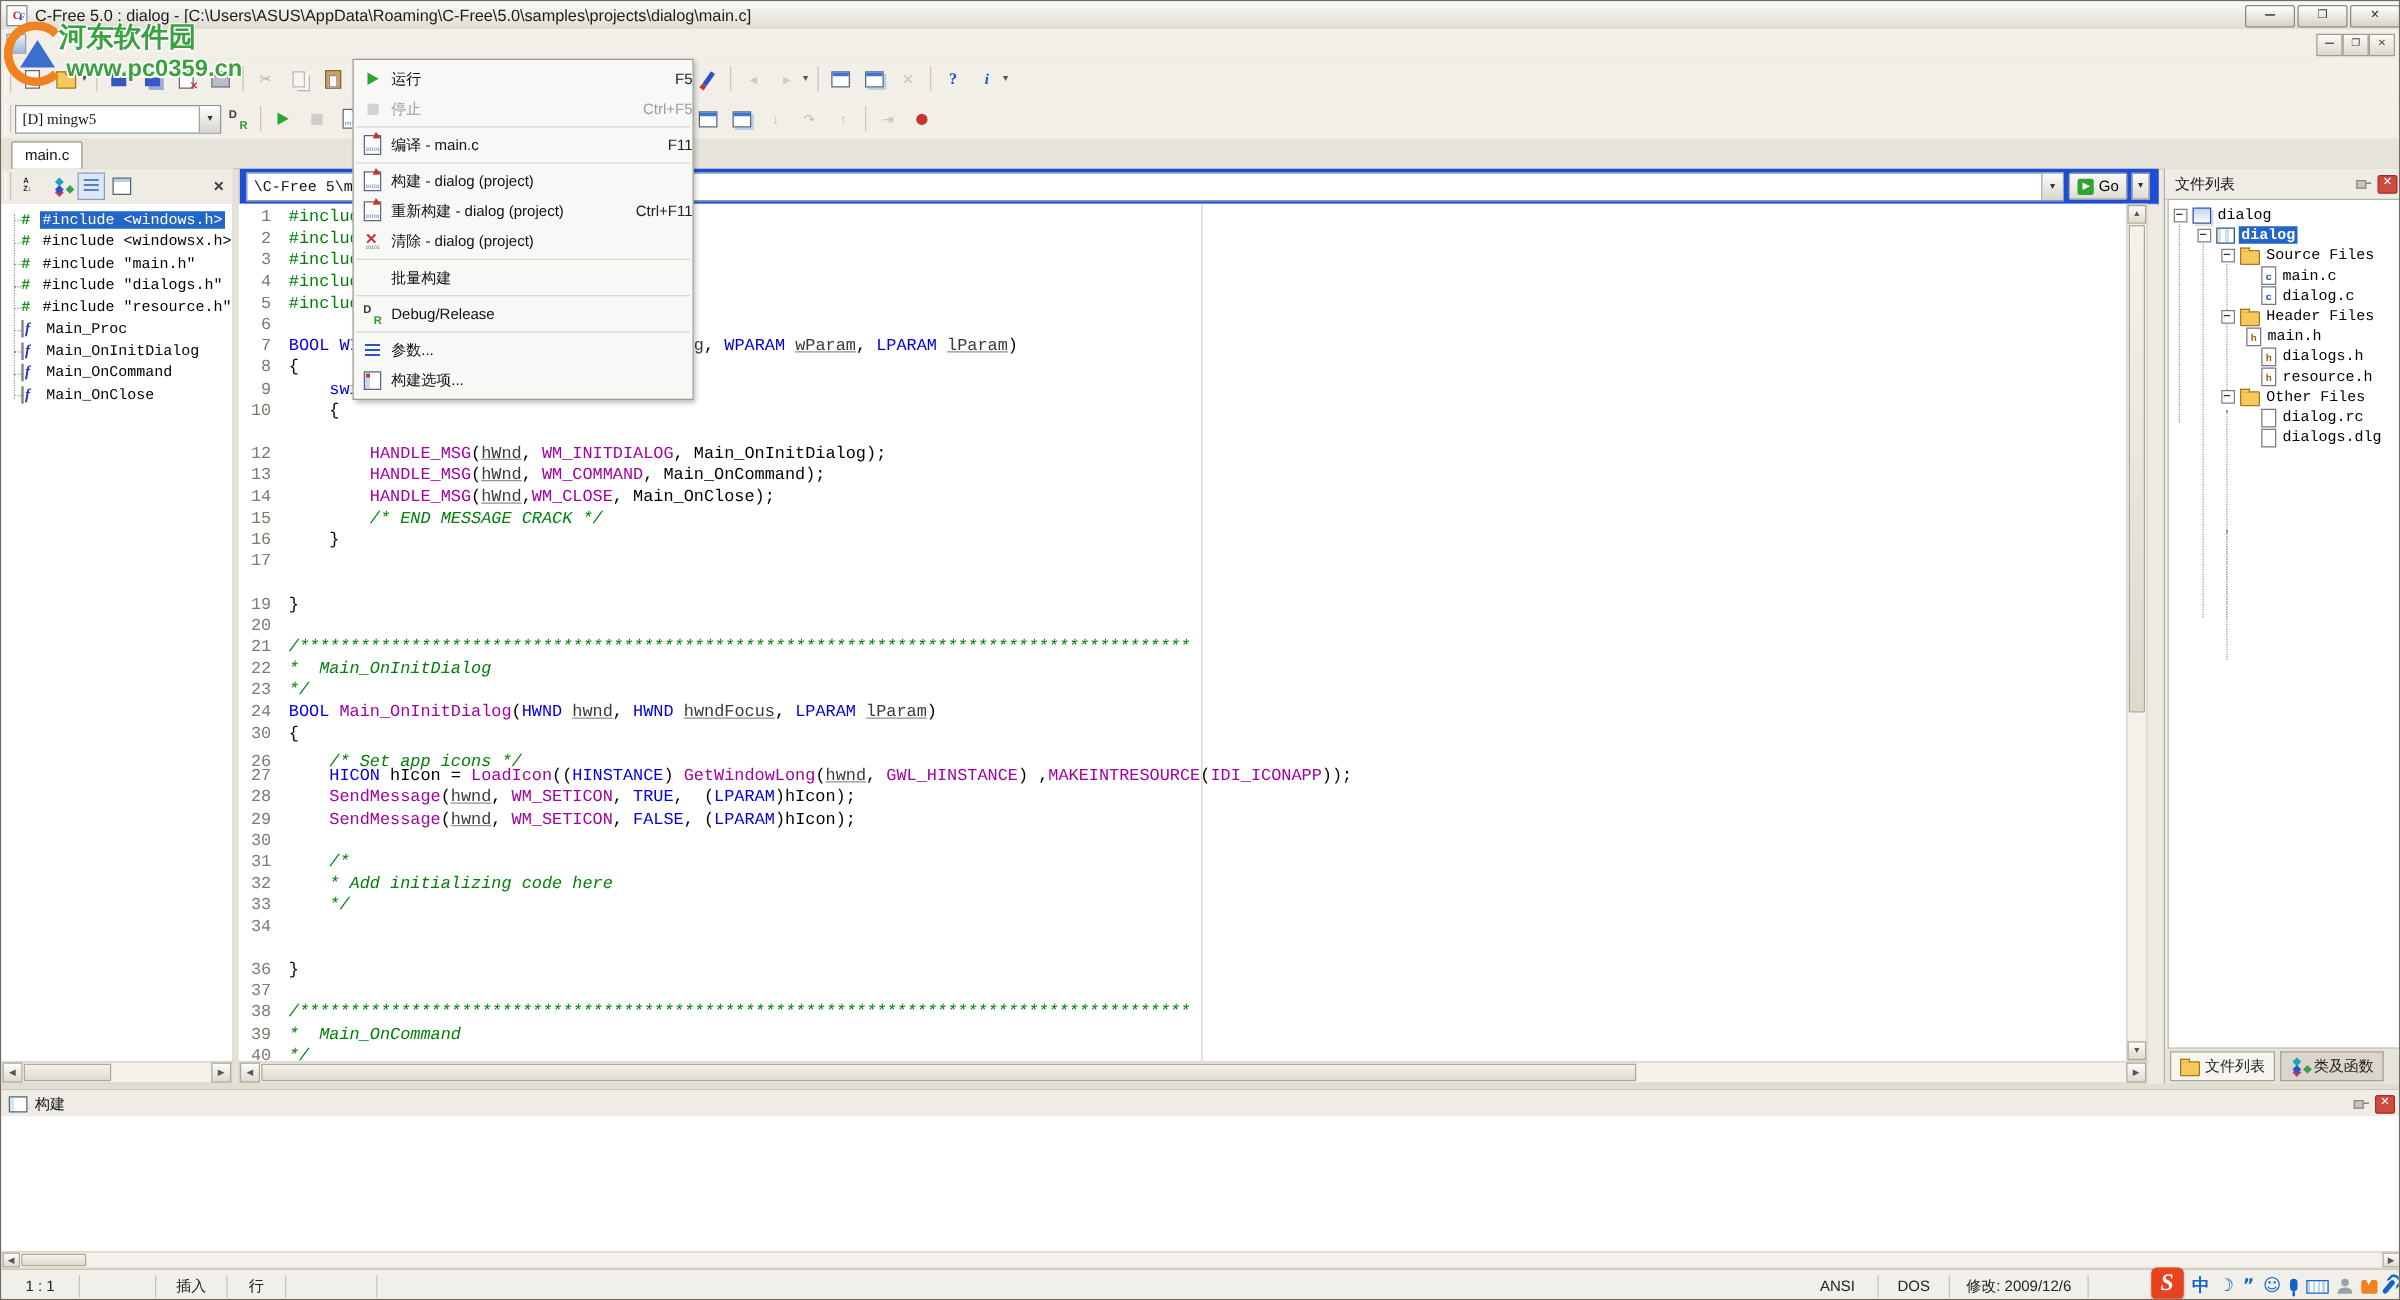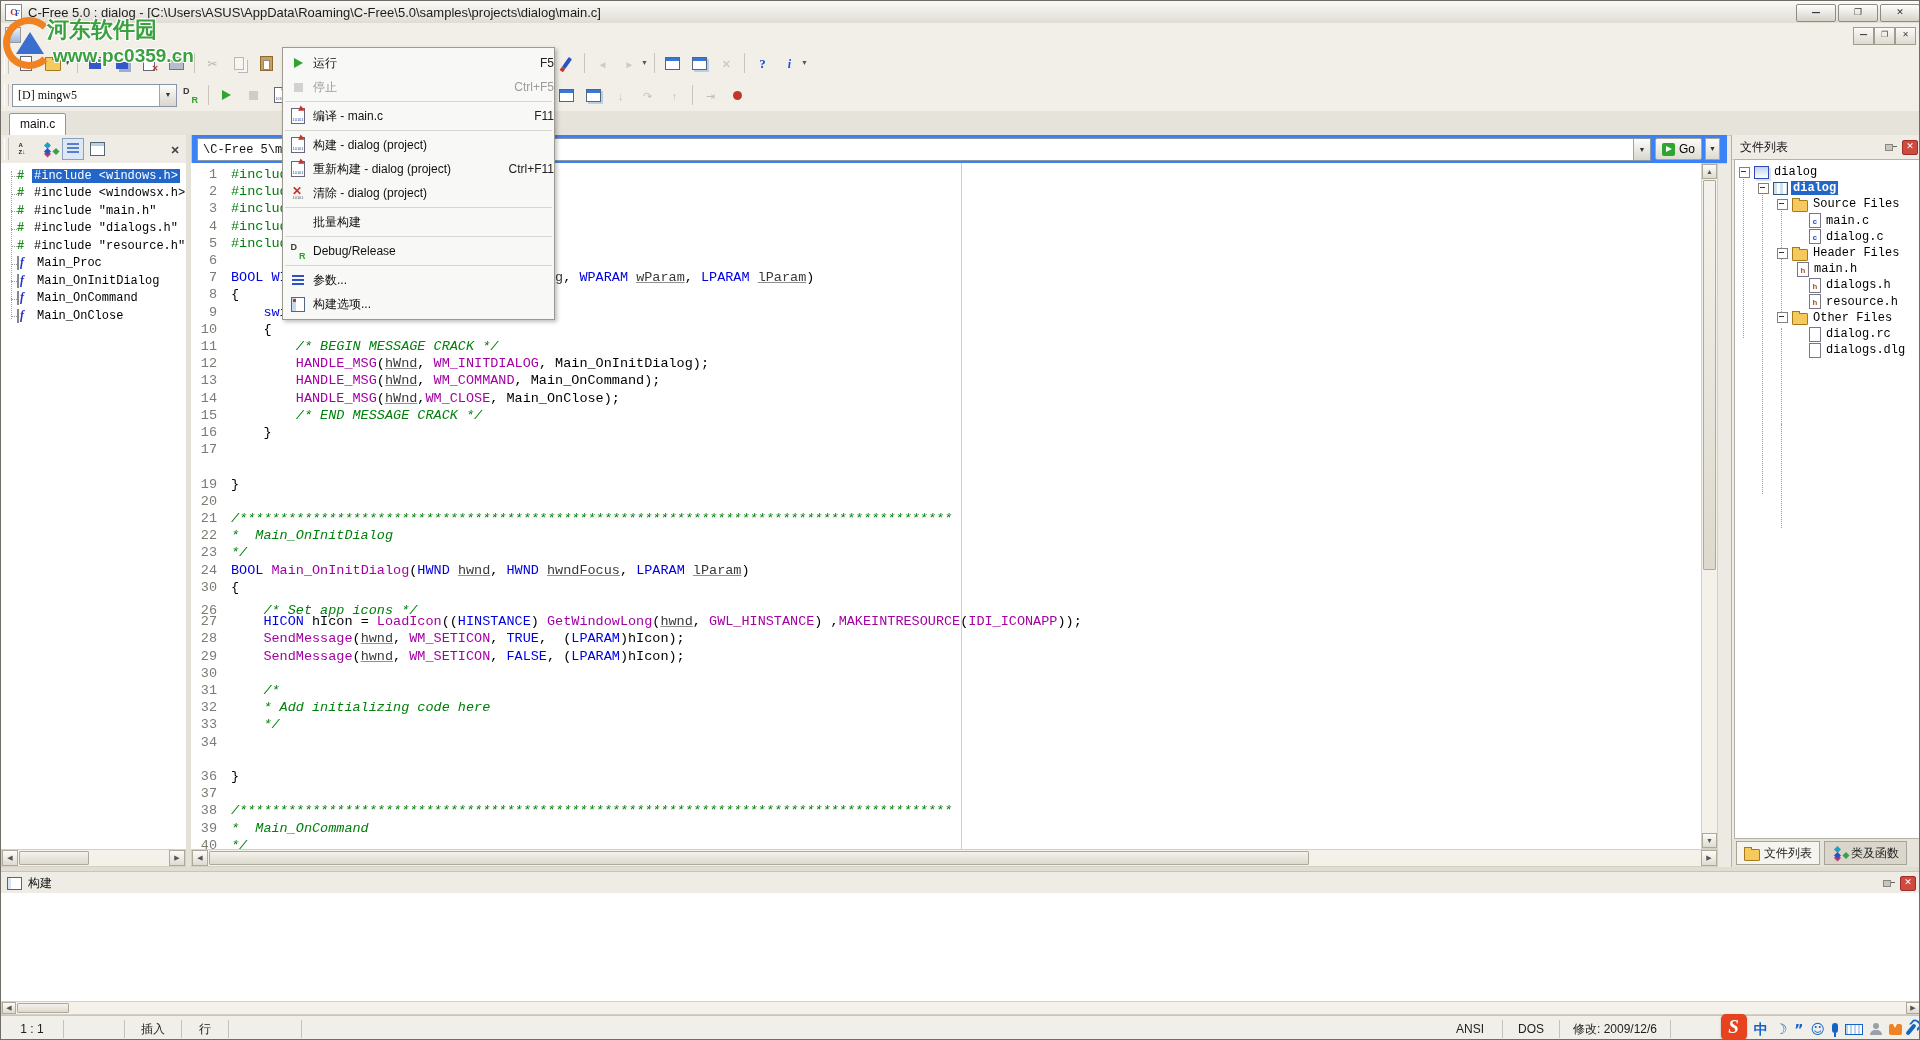--- a/index.html
+++ b/index.html
@@ -28,21 +28,21 @@
   .tb-arrow{font-size:7px;color:#555;margin-left:-2px;margin-right:2px;}
   .grip{width:3px;height:22px;margin:0 3px;border-left:1px solid #fff;border-right:1px solid #c6c2b6;}
   
   .combo{height:21px;background:#fff;border:1px solid #8a96a8;display:flex;align-items:center;font-size:12px;color:#111;}
   .combo .val{flex:1;padding:0 5px;white-space:nowrap;overflow:hidden;}
   .combo .drop{width:16px;height:100%;background:linear-gradient(#fdfdfd,#d8d5cc);border-left:1px solid #a8a499;font-size:7px;color:#333;display:flex;align-items:center;justify-content:center;}
   
   #tabbar{position:absolute;left:0;top:110px;width:1920px;height:24px;background:#e6e3da;border-bottom:1px solid #cfcbc0;}
   .etab{position:absolute;left:8px;top:2px;height:21px;padding:0 10px;background:#fff;border:1px solid #9a958a;border-radius:2px 2px 0 0;font-size:12px;line-height:21px;color:#111;}
   
-  #pathrow{position:absolute;left:186px;top:134px;width:1540px;height:28px;background:#3b82f6;border-bottom:1px solid #d5d1c6;}
+  #pathrow{position:absolute;left:186px;top:134px;width:1540px;height:28px;background:#1d4ed8;border-bottom:1px solid #d5d1c6;}
   
   #symhdr{position:absolute;left:0;top:134px;width:185px;height:28px;background:#efece5;border-bottom:1px solid #c9c5ba;display:flex;align-items:center;}
   .mini-btn{width:20px;height:20px;display:flex;align-items:center;justify-content:center;margin-left:2px;border:1px solid transparent;}
   .mini-btn.pressed{border:1px solid #8aa0c0;background:#dce8f5;}
   #symlist{position:absolute;left:0;top:162px;width:185px;height:686px;background:#fff;border-right:1px solid #b6b2a7;overflow:hidden;}
   .symrow{position:absolute;left:0;height:17px;display:flex;align-items:center;font:12px "Liberation Mono",monospace;color:#000;white-space:nowrap;}
   .symrow .lbl{padding:0 2px;}
   .symrow.sel .lbl{background:#2166c8;color:#fff;}
   .treeline{position:absolute;border-left:1px dotted #9a9a9a;}
   .treedash{position:absolute;border-top:1px dotted #9a9a9a;}
@@ -418,21 +418,20 @@
   <div class="cl" style="top: 4px; width: 1500px;"><span class="ln">1</span><span class="code"><span class="tk-pp">#include &lt;windows.h&gt;</span></span></div>
       <div class="cl" style="top: 21.2px; width: 1500px;"><span class="ln">2</span><span class="code"><span class="tk-pp">#include &lt;windowsx.h&gt;</span></span></div>
       <div class="cl" style="top: 38.4px; width: 1500px;"><span class="ln">3</span><span class="code"><span class="tk-pp">#include "main.h"</span></span></div>
       <div class="cl" style="top: 55.6px; width: 1500px;"><span class="ln">4</span><span class="code"><span class="tk-pp">#include "dialogs.h"</span></span></div>
       <div class="cl" style="top: 72.8px; width: 1500px;"><span class="ln">5</span><span class="code"><span class="tk-pp">#include "resource.h"</span></span></div>
       <div class="cl" style="top: 90px; width: 1500px;"><span class="ln">6</span><span class="code"></span></div>
       <div class="cl" style="top: 107.2px; width: 1500px;"><span class="ln">7</span><span class="code"><span class="tk-k">BOOL</span><span class="tk-p"> </span><span class="tk-k">WINAPI</span><span class="tk-p"> Main_Proc(</span><span class="tk-k">HWND</span><span class="tk-p"> </span><span class="tk-u">hWnd</span><span class="tk-p">, </span><span class="tk-k">UINT</span><span class="tk-p"> </span><span class="tk-u">msg</span><span class="tk-p">, </span><span class="tk-k">WPARAM</span><span class="tk-p"> </span><span class="tk-u">wParam</span><span class="tk-p">, </span><span class="tk-k">LPARAM</span><span class="tk-p"> </span><span class="tk-u">lParam</span><span class="tk-p">)</span></span></div>
       <div class="cl" style="top: 124.4px; width: 1500px;"><span class="ln">8</span><span class="code"><span class="tk-p">{</span></span></div>
       <div class="cl" style="top: 141.6px; width: 1500px;"><span class="ln">9</span><span class="code"><span class="tk-p">    </span><span class="tk-k">switch</span><span class="tk-p"> (</span><span class="tk-u">msg</span><span class="tk-p">)</span></span></div>
       <div class="cl" style="top: 158.8px; width: 1500px;"><span class="ln">10</span><span class="code"><span class="tk-p">    {</span></span></div>
-      <div class="cl" style="top: 176px; width: 1500px;"><span class="ln">11</span><span class="code"><span class="tk-c">        /* BEGIN MESSAGE CRACK */</span></span></div>
       <div class="cl" style="top: 193.2px; width: 1500px;"><span class="ln">12</span><span class="code"><span class="tk-p">        </span><span class="tk-m">HANDLE_MSG</span><span class="tk-p">(</span><span class="tk-u">hWnd</span><span class="tk-p">, </span><span class="tk-m">WM_INITDIALOG</span><span class="tk-p">, Main_OnInitDialog);</span></span></div>
       <div class="cl" style="top: 210.4px; width: 1500px;"><span class="ln">13</span><span class="code"><span class="tk-p">        </span><span class="tk-m">HANDLE_MSG</span><span class="tk-p">(</span><span class="tk-u">hWnd</span><span class="tk-p">, </span><span class="tk-m">WM_COMMAND</span><span class="tk-p">, Main_OnCommand);</span></span></div>
       <div class="cl" style="top: 227.6px; width: 1500px;"><span class="ln">14</span><span class="code"><span class="tk-p">        </span><span class="tk-m">HANDLE_MSG</span><span class="tk-p">(</span><span class="tk-u">hWnd</span><span class="tk-p">,</span><span class="tk-m">WM_CLOSE</span><span class="tk-p">, Main_OnClose);</span></span></div>
       <div class="cl" style="top: 244.8px; width: 1500px;"><span class="ln">15</span><span class="code"><span class="tk-c">        /* END MESSAGE CRACK */</span></span></div>
       <div class="cl" style="top: 262px; width: 1500px;"><span class="ln">16</span><span class="code"><span class="tk-p">    }</span></span></div>
       <div class="cl" style="top: 279.2px; width: 1500px;"><span class="ln">17</span><span class="code"></span></div>
       <div class="cl" style="top: 313.6px; width: 1500px;"><span class="ln">19</span><span class="code"><span class="tk-p">}</span></span></div>
       <div class="cl" style="top: 330.8px; width: 1500px;"><span class="ln">20</span><span class="code"></span></div>
       <div class="cl" style="top: 348px; width: 1500px;"><span class="ln">21</span><span class="code"><span class="tk-c">/****************************************************************************************</span></span></div>
       <div class="cl" style="top: 365.2px; width: 1500px;"><span class="ln">22</span><span class="code"><span class="tk-c">*  Main_OnInitDialog</span></span></div>

